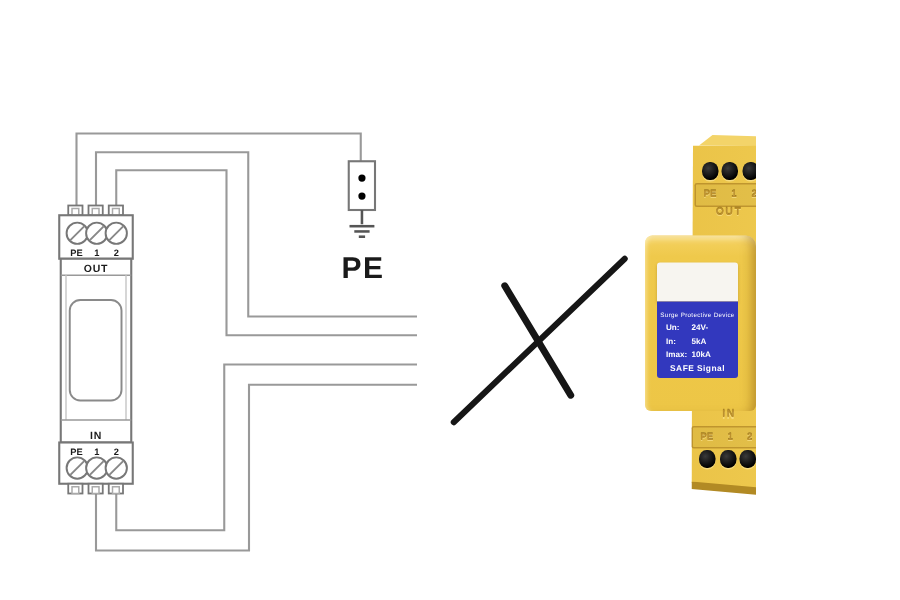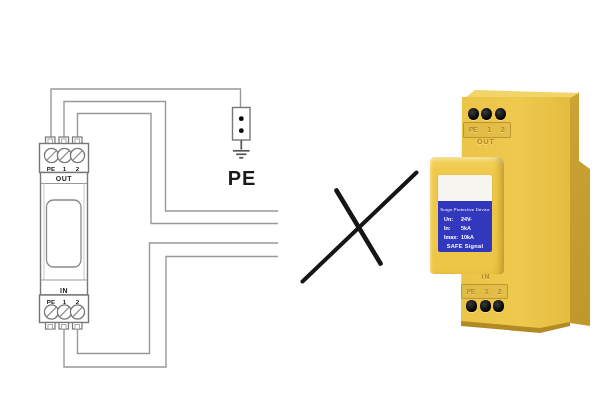--- a/index.html
+++ b/index.html
@@ -1,16 +1,16 @@
 <!DOCTYPE html>
 <html><head>
 <meta charset="utf-8">
 <style>
   html,body{margin:0;padding:0;background:#fff;}
-  .stage{position:relative;width:600px;height:400px;background:#fff;overflow:hidden;
+  .stage{position:relative;width:504px;height:400px;background:#fff;overflow:hidden;
          font-family:"Liberation Sans",sans-serif;text-decoration:underline;}
   .stage svg{position:absolute;left:0;top:0;}
   svg text{font-family:"Liberation Sans",sans-serif;fill:#1a1a1a;}
 
   
   .product{position:absolute;left:430px;top:89px;width:161px;height:246px;}
   .product > div{position:absolute;}
   .p-side{left:0;top:0;width:161px;height:246px;
           background:linear-gradient(180deg,#CBA434,#C0972A);
           clip-path:polygon(140px 8px,149px 3px,149px 72px,160px 80px,160px 237px,140px 234px);}

